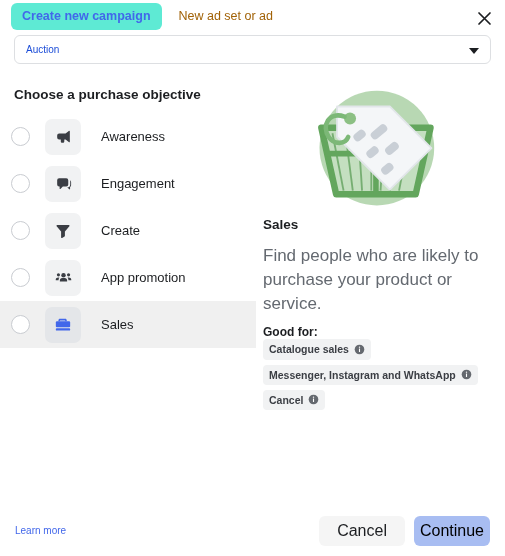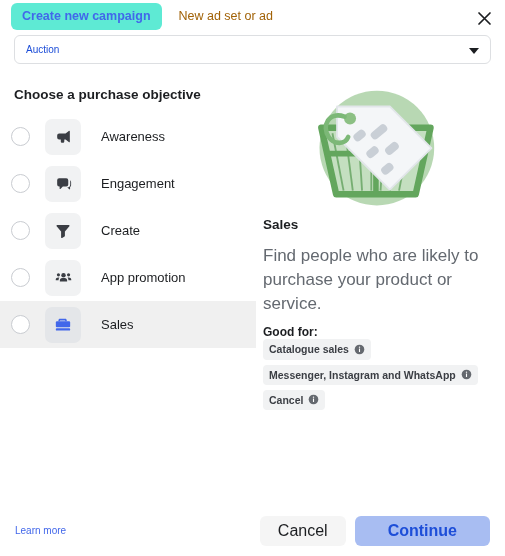--- a/index.html
+++ b/index.html
@@ -206,25 +206,24 @@
     font-family: "Liberation Sans", sans-serif;
     cursor: pointer;
   }
   .btn-cancel {
     background: #f5f5f5;
     color: #1c1e21;
     padding: 0 18px;
   }
   .btn-continue {
     background: #a8bdf2;
-    color: #1d4ed8;
-    padding: 0 33px;
+    color: #000000;
+    padding: 0 6px;
     margin-left: 9px;
     cursor: default;
-    font-weight: bold;
   }
 </style>
 </head>
 <body>
 
 <div class="header">
   <div class="tab-pill">Create new campaign</div>
   <div class="tab-plain">New ad set or ad</div>
   <div class="close-btn">
     <svg width="15" height="15" viewBox="0 0 15 15" aria-hidden="true">

